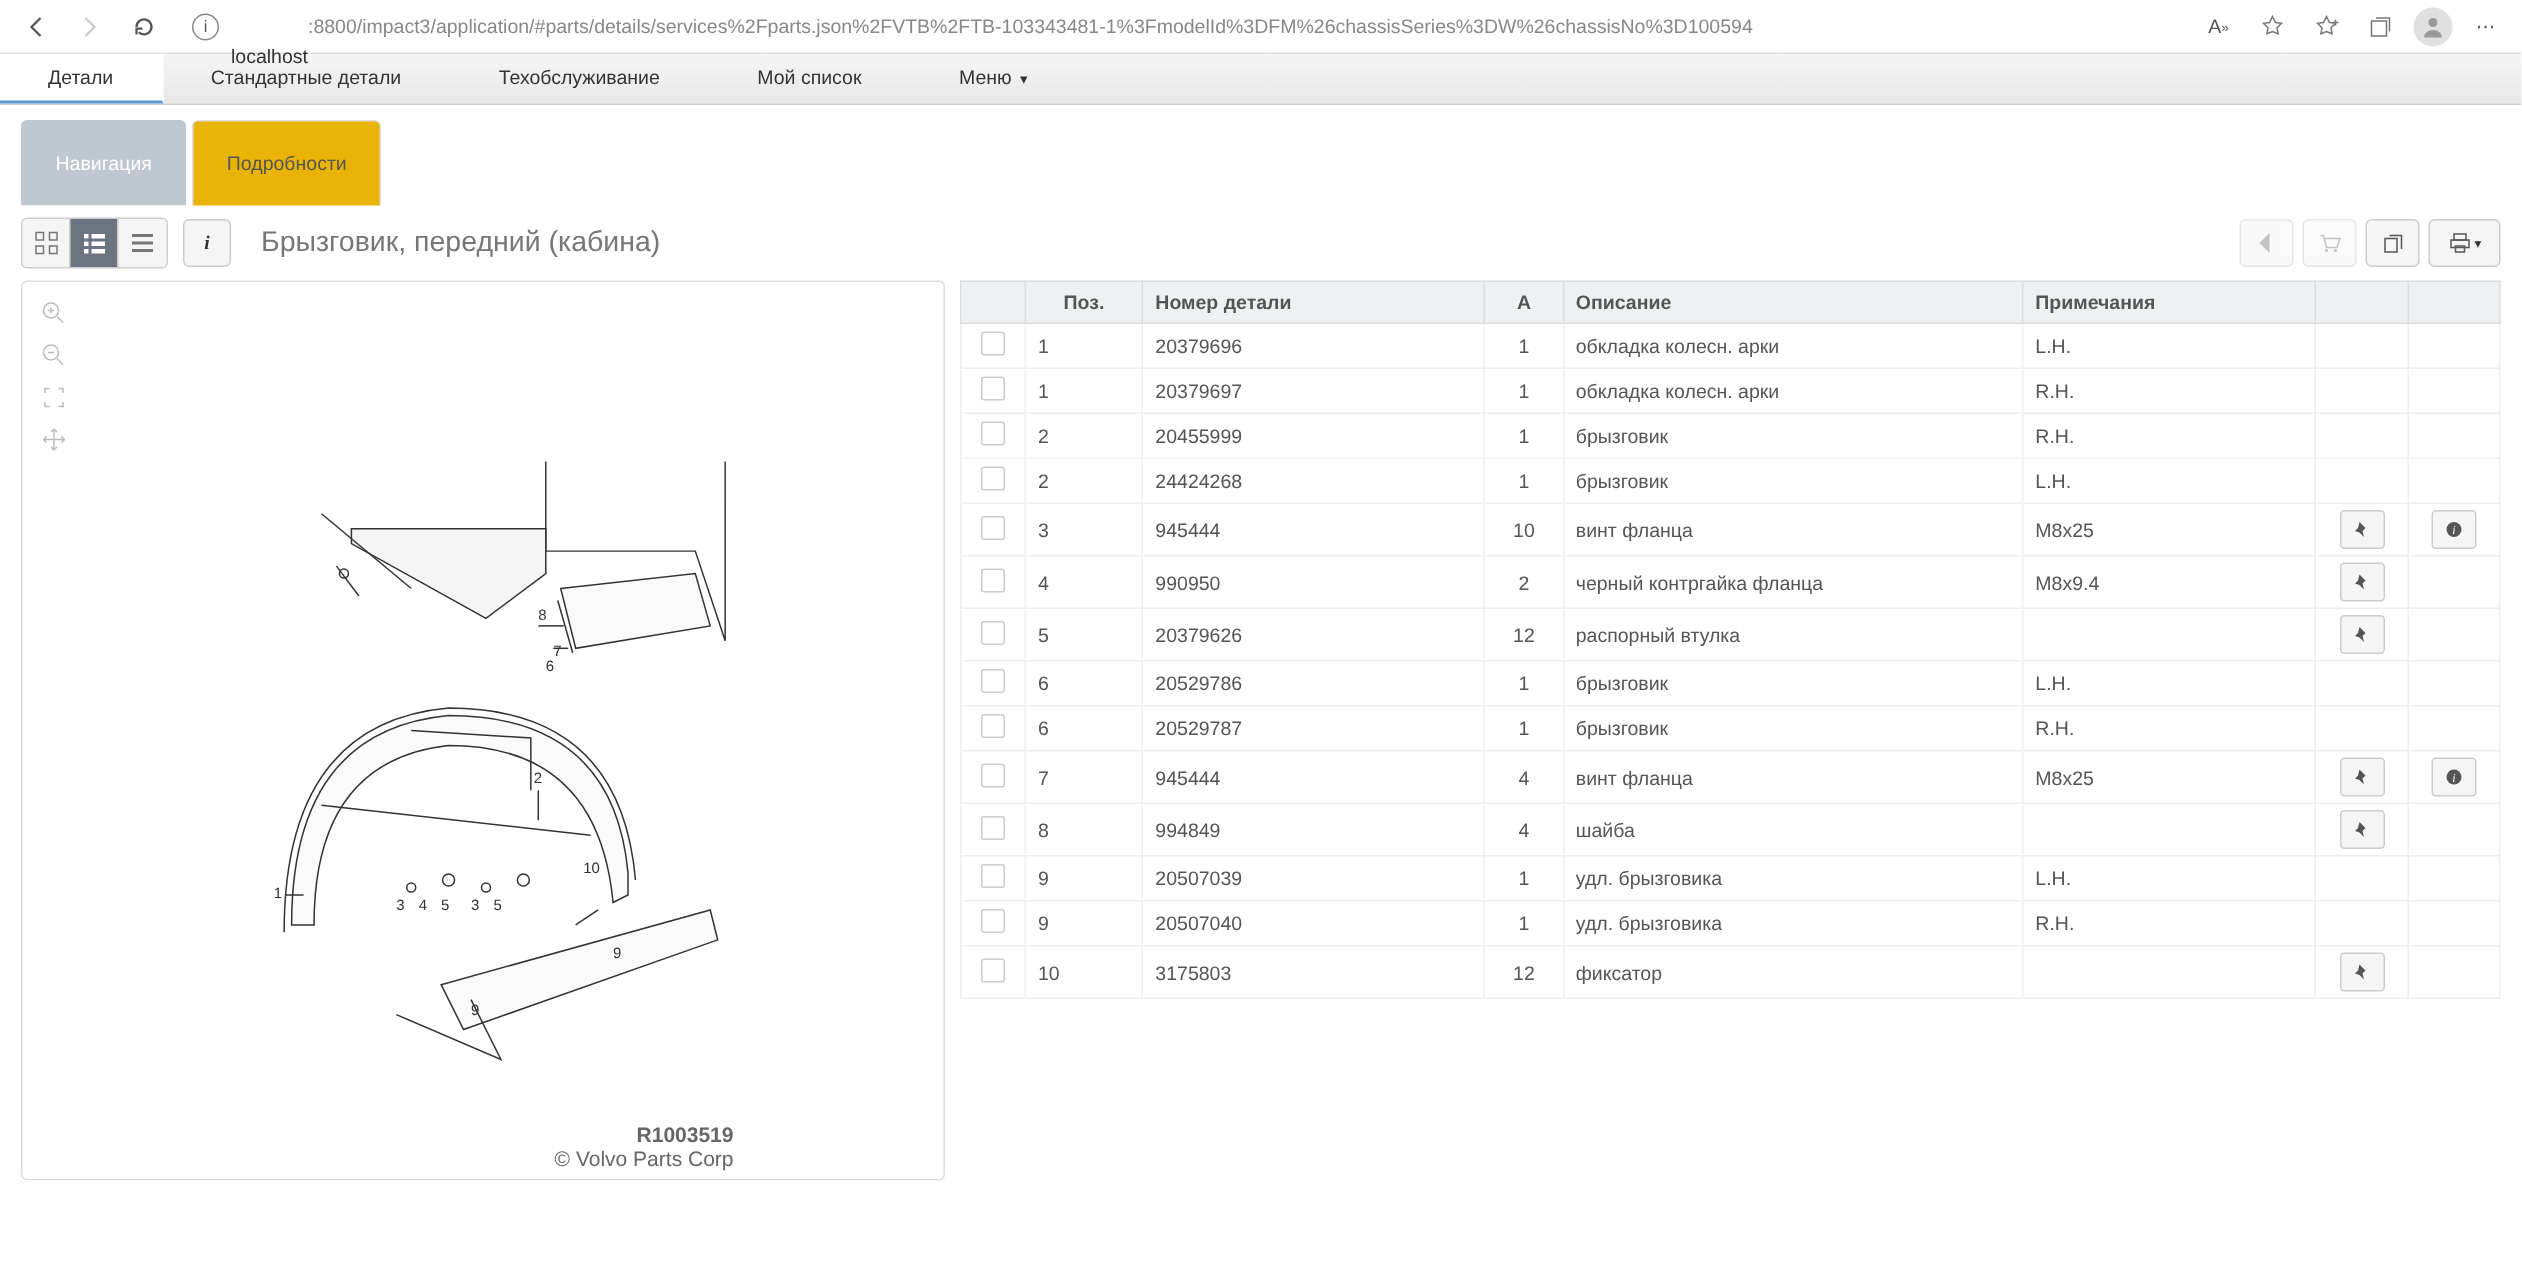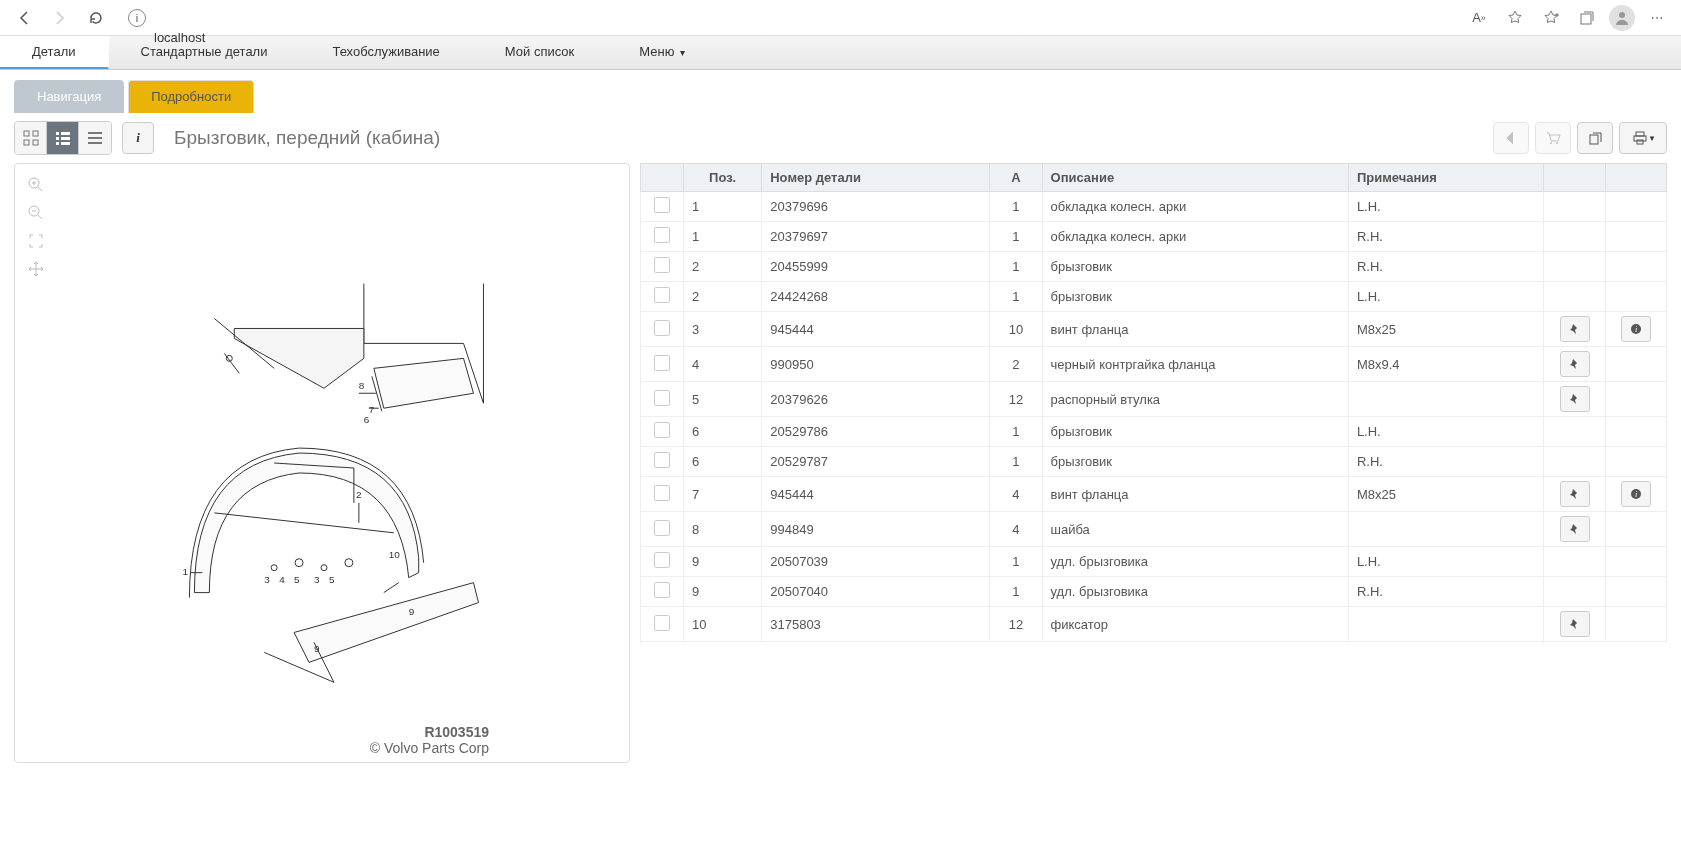--- a/index.html
+++ b/index.html
@@ -18,21 +18,21 @@
 .avatar-icon { width: 26px; height: 26px; background: #e0e0e0; border-radius: 50%; display: flex; align-items: center; justify-content: center; }
 
 
 .main-nav { display: flex; background: linear-gradient(to bottom, #f5f5f5, #e8e8e8); border-bottom: 1px solid #ccc; height: 34px; }
 .main-nav-item { padding: 8px 32px; color: #333; cursor: pointer; border-right: 1px solid transparent; position: relative; }
 .main-nav-item.active { background: #fff; border-bottom: 2px solid #5b9bd5; }
 .main-nav-item .caret { font-size: 10px; margin-left: 2px; }
 
 
 .sub-tabs { display: flex; padding: 10px 14px 0; gap: 4px;}
-.sub-tab { padding: 8px 22px; border-radius: 4px 4px 0 0; cursor: pointer; color: #555; border: 1px solid transparent; text-align: right; }
+.sub-tab { padding: 20px 22px; border-radius: 4px 4px 0 0; cursor: pointer; color: #555; border: 1px solid transparent; text-align: right; }
 .sub-tab.nav { background: #bfc7d0; color: #fff; }
 .sub-tab.details { background: #eab308; border: 1px solid #ddd; border-bottom: none; }
 
 
 .toolbar { display: flex; align-items: center; padding: 8px 14px; gap: 6px; }
 .view-btns { display: flex; border: 1px solid #ccc; border-radius: 4px; overflow: hidden; }
 .view-btn { width: 32px; height: 32px; display: flex; align-items: center; justify-content: center; border-right: 1px solid #ccc; background: #f5f5f5; cursor: pointer; }
 .view-btn:last-child { border-right: none; }
 .view-btn.active { background: #6b7580; color: #fff; }
 .info-btn { width: 32px; height: 32px; border: 1px solid #ccc; border-radius: 4px; display: flex; align-items: center; justify-content: center; background: #f5f5f5; cursor: pointer; margin-left: 4px; font-family: Georgia, serif; font-style: italic; font-weight: bold; }
@@ -82,20 +82,21 @@
       </svg>
   </div>
   <div class="browser-nav-btn">
     <svg width="18" height="18" viewBox="0 0 18 18">
         <path d="M4 9a5 5 0 1 1 1.5 3.5 M4 14v-4h4" stroke="#555" stroke-width="1.5" fill="none"></path>
       </svg>
   </div>
   <div class="url-bar">
     <span class="info-icon">i</span>
     <span class="host">localhost</span>
+      <span class="path">:8800/impact3/application/#parts/details/services%2Fparts.json%2FVTB%2FTB-103343481-1%3FmodelId%3DFM%26chassisSeries%3DW%26chassisNo%3D100594</span>
   </div>
   <div class="browser-right">
     <div class="icon-btn">A<sup style="font-size:9px">»</sup></div>
     <div class="icon-btn">
       <svg width="18" height="18" viewBox="0 0 18 18">
           <path d="M9 2l2 4 4 .5-3 3 .7 4L9 12l-3.7 1.5.7-4-3-3L7 6z" stroke="#777" stroke-width="1" fill="none"></path>
         </svg>
     </div>
     <div class="icon-btn">
       <svg width="18" height="18" viewBox="0 0 18 18">

